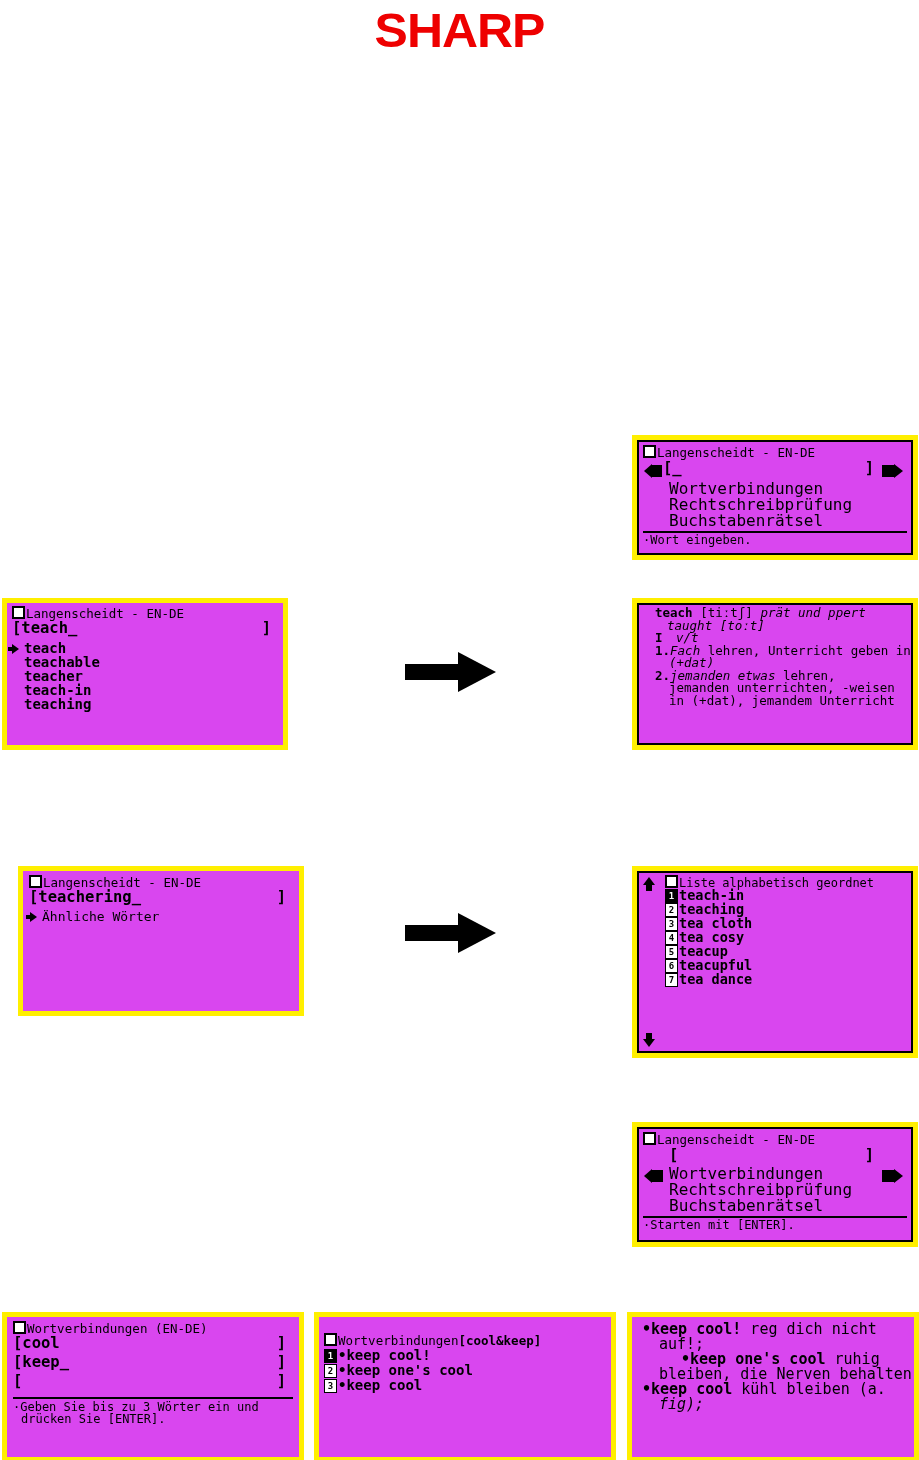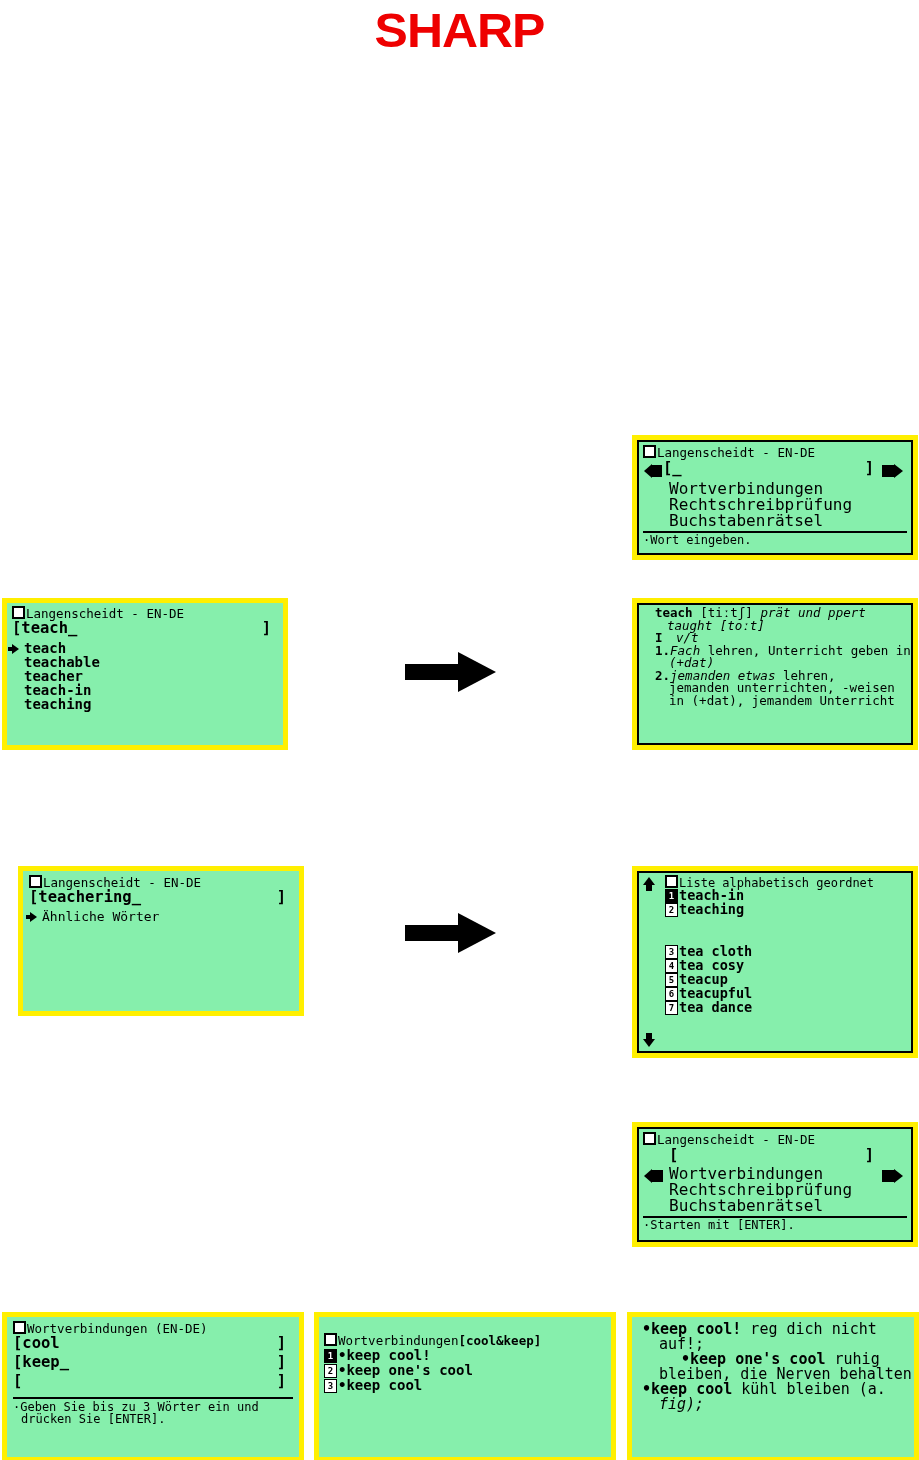--- a/index.html
+++ b/index.html
@@ -30,21 +30,21 @@
   .lcd{
     box-sizing:border-box;
     background:#ffffff;
     border:5px solid #ffef00;
     overflow:hidden;
   }
   .lcd-inner{
     box-sizing:border-box;
     width:100%;height:100%;
     border:2px solid #000000;
-    background:#86efac;
+    background:#d946ef;
     position:relative;
     padding:4px 5px 2px 5px;
     overflow:hidden;
   }
   
   .lcd-inner.noborder{border:none;padding:6px 7px 2px 7px;}
 
   .row{
     white-space:nowrap;
     color:#000;
@@ -233,21 +233,21 @@
     <div class="row t t-title" style="font-size:12px;">
       <span class="sq"></span><span>Liste alphabetisch geordnet</span>
     </div>
 
     <div class="row t t-list" style="font-size:13.5px;">
       <span class="badge sel">1</span><span>teach-in</span>
     </div>
     <div class="row t t-list" style="font-size:13.5px;">
       <span class="badge">2</span><span>teaching</span>
     </div>
-    <div class="row t t-list" style="font-size:13.5px;margin-top:28px;">
+    <div class="row t t-list" style="font-size:13.5px;">
       <span class="badge">3</span><span>tea cloth</span>
     </div>
     <div class="row t t-list" style="font-size:13.5px;">
       <span class="badge">4</span><span>tea cosy</span>
     </div>
     <div class="row t t-list" style="font-size:13.5px;">
       <span class="badge">5</span><span>teacup</span>
     </div>
     <div class="row t t-list" style="font-size:13.5px;">
       <span class="badge">6</span><span>teacupful</span>

